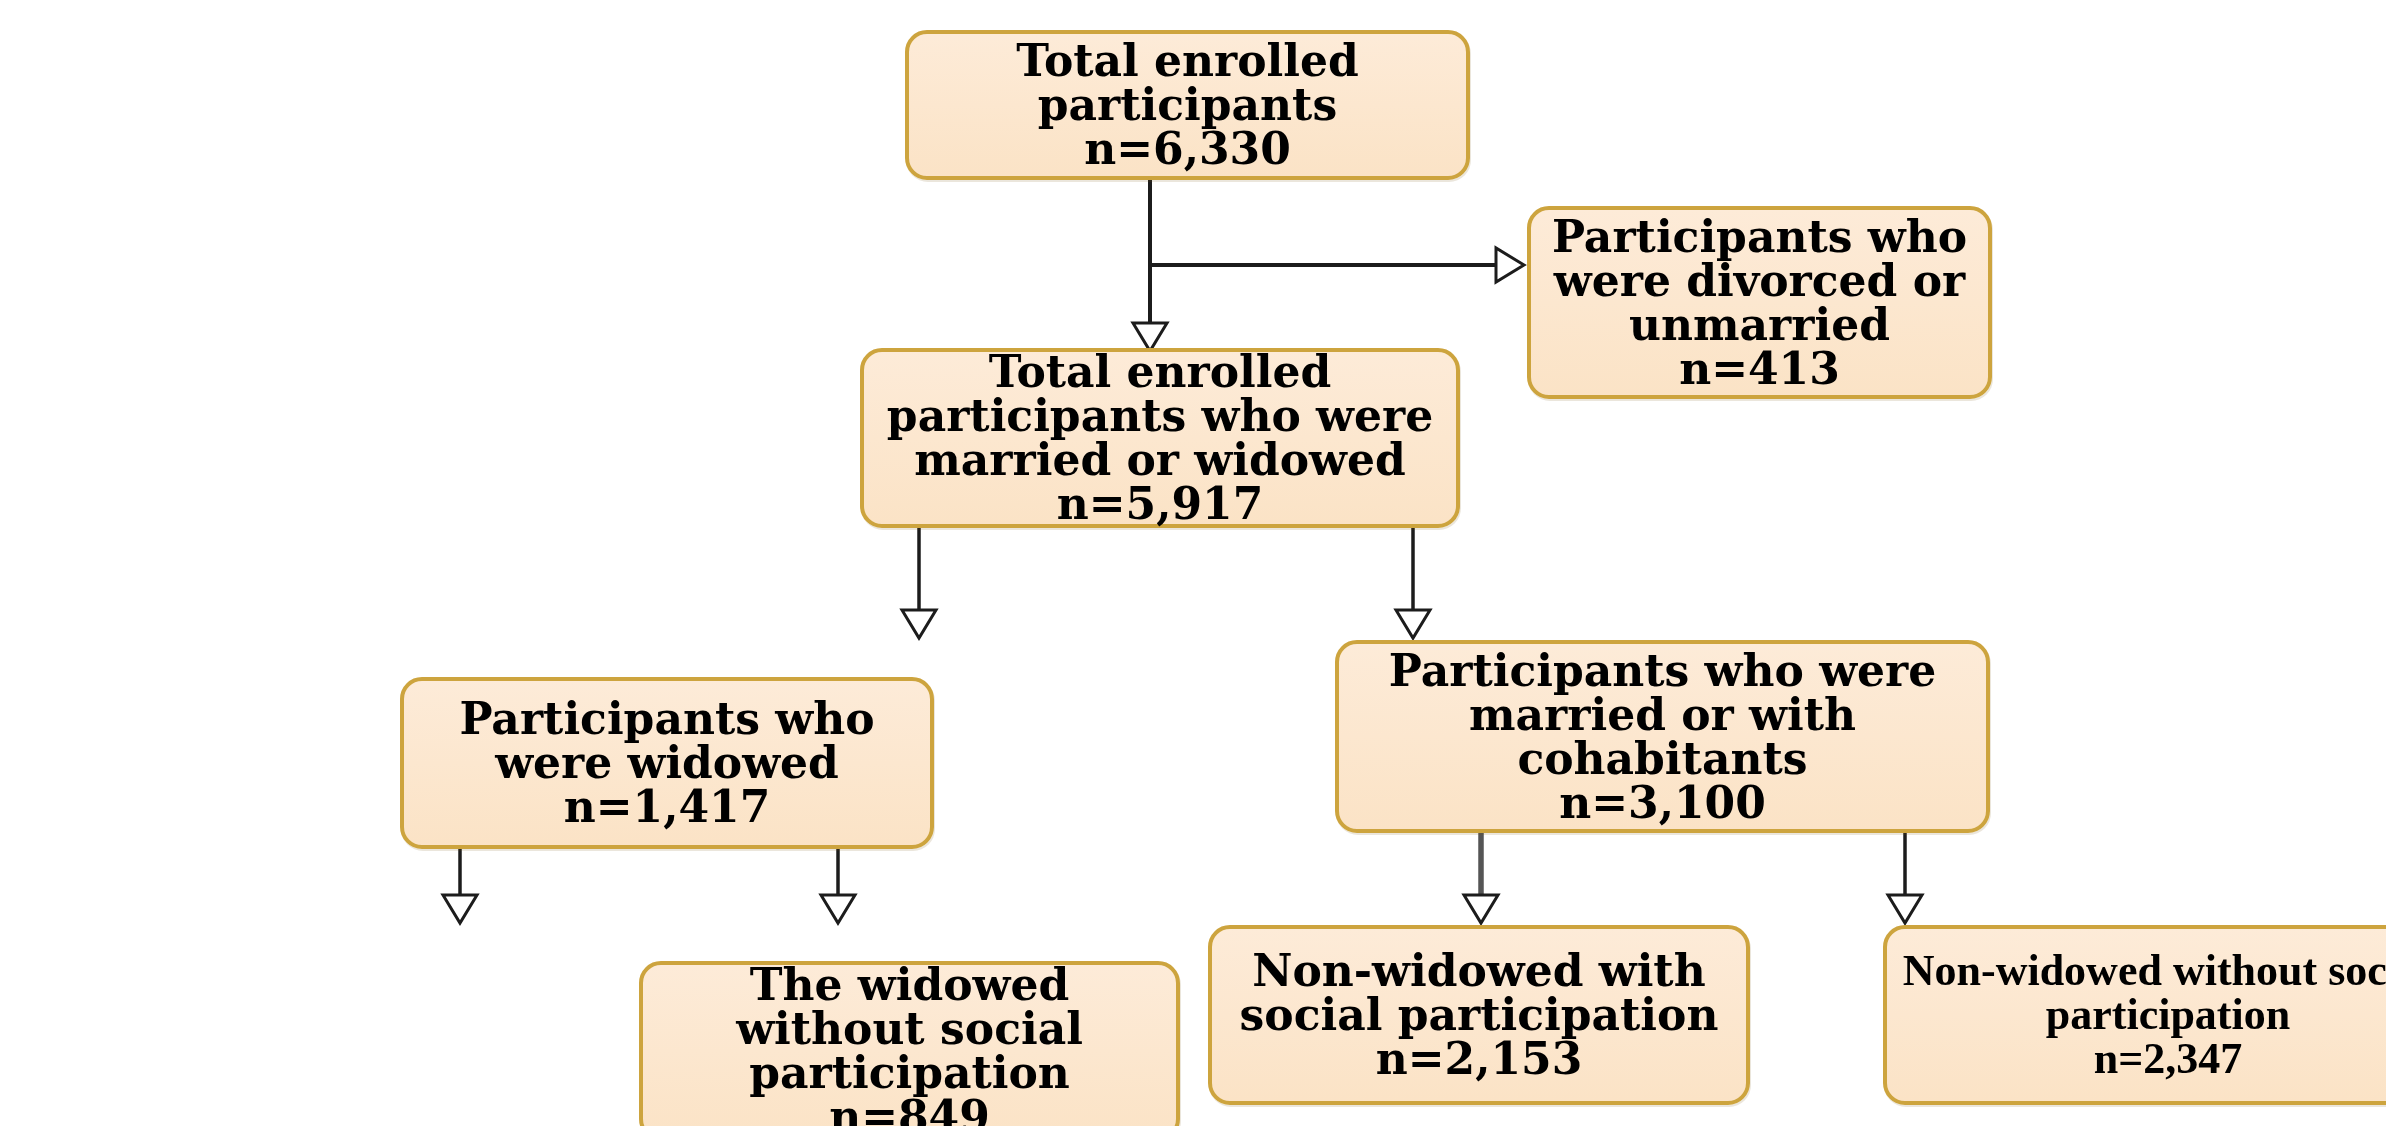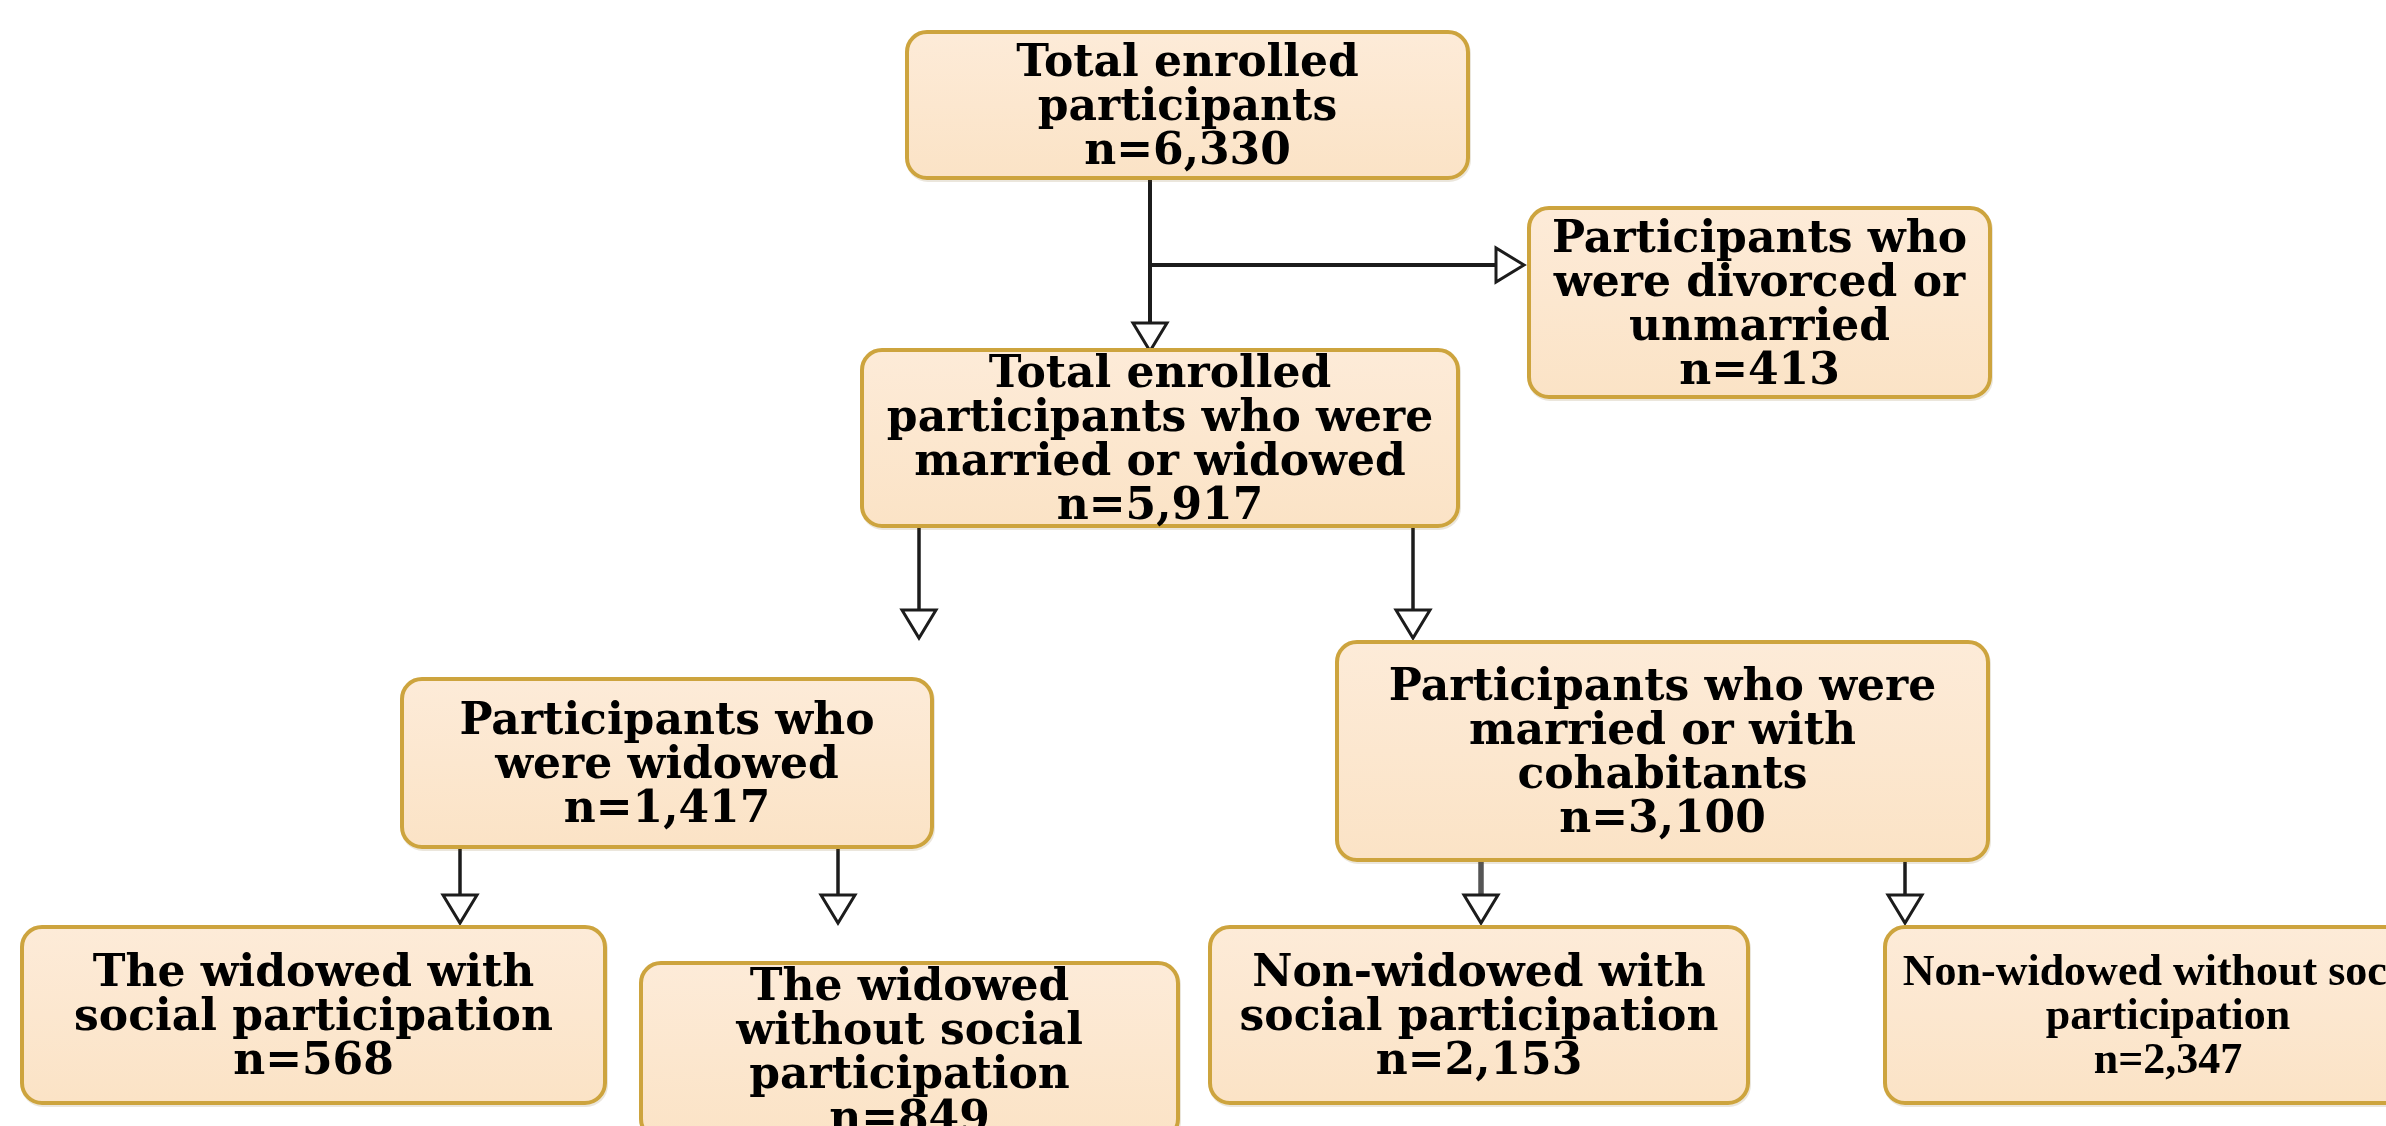--- a/index.html
+++ b/index.html
@@ -42,21 +42,21 @@
     line-height: 44px;
     padding: 8px 10px;
   }
   .node .node-label, .node .node-n { width: 100%; }
 
   
   .n-t  { left: 905px;  top: 30px;  width: 565px; height: 150px; }
   .n-d  { left: 1527px; top: 178px; width: 465px; height: 193px; margin-top: 28px; }
   .n-m  { left: 860px;  top: 348px; width: 600px; height: 180px; }
   .n-l  { left: 400px;  top: 677px; width: 534px; height: 172px; }
-  .n-r  { left: 1335px; top: 640px; width: 655px; height: 222px; }
+  .n-r  { left: 1335px; top: 640px; width: 655px; height: 193px; }
   .n-b1 { left: 20px;   top: 925px; width: 587px; height: 180px; }
   .n-b2 { left: 639px;  top: 925px; width: 541px; height: 180px; margin-top: 36px; }
   .n-b3 { left: 1208px; top: 925px; width: 542px; height: 180px; justify-content: center; }
   .n-b4 { left: 1883px; top: 925px; width: 570px; height: 180px; font-family: Liberation Serif, serif; }
 </style>
 </head>
 <body>
 
 <div class="canvas">
 
@@ -121,24 +121,20 @@
   <div class="node n-l">
     <div class="node-label">Participants who were widowed</div>
     <div class="node-n">n=1,417</div>
   </div>
 
   <div class="node n-r">
     <div class="node-label">Participants who were married or with cohabitants</div>
     <div class="node-n">n=3,100</div>
   </div>
 
-  <div class="node n-b1">
-    <div class="node-label">The widowed with social participation</div>
-    <div class="node-n">n=568</div>
-  </div>
 
   <div class="node n-b2">
     <div class="node-label">The widowed without social participation</div>
     <div class="node-n">n=849</div>
   </div>
 
   <div class="node n-b3">
     <div class="node-label">Non-widowed with social participation</div>
     <div class="node-n">n=2,153</div>
   </div>

